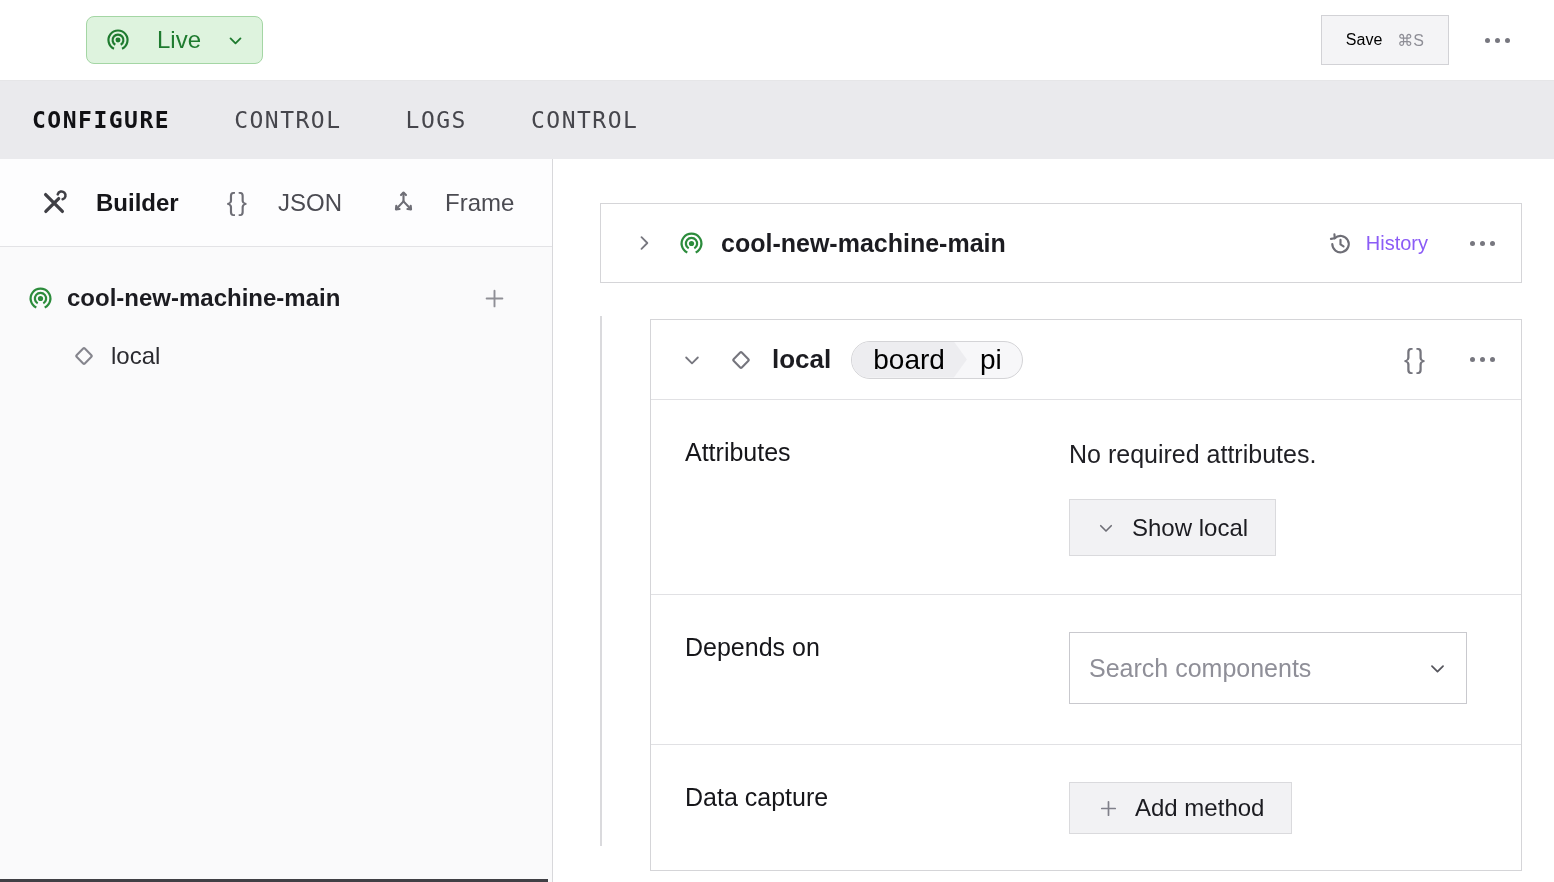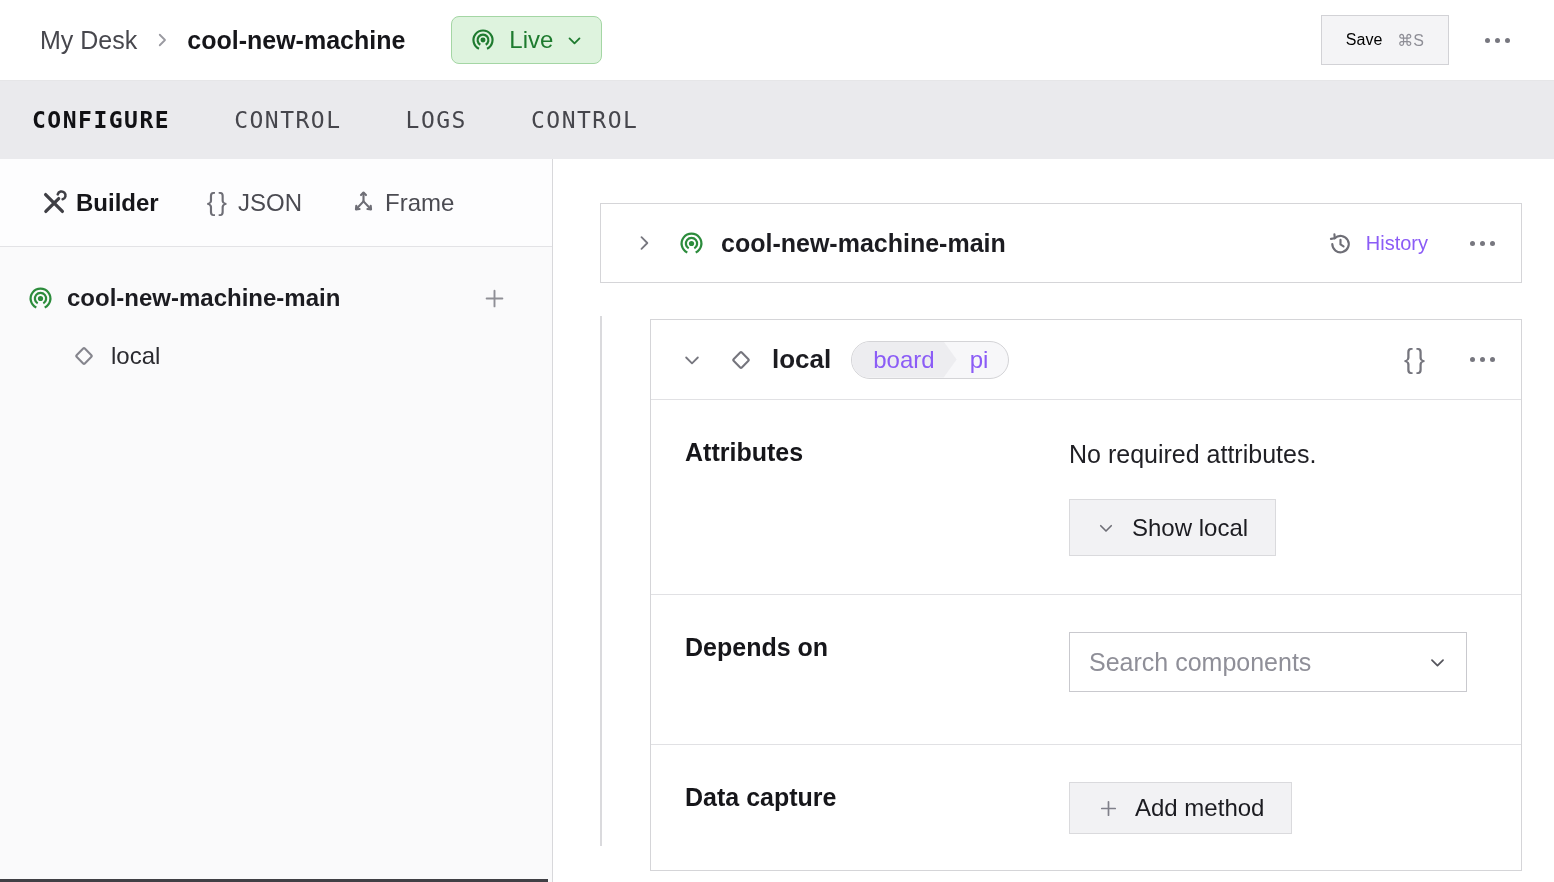--- a/index.html
+++ b/index.html
@@ -7,21 +7,21 @@
   body { font-family:"Liberation Sans","DejaVu Sans",sans-serif; color:#1c1c21; }
   .app { position:relative; width:1554px; height:882px; background:#fff; }
 
   
   .header { height:81px; border-bottom:1px solid #e6e6e8; display:flex; align-items:center;
             padding:0 44px 0 40px; background:#fff; }
   .breadcrumb { display:flex; align-items:center; gap:16px; font-size:25px; }
   .crumb-parent { color:#47474d; cursor:pointer; }
   .crumb-sep { color:#9a9aa1; display:flex; }
   .crumb-current { font-weight:700; color:#16161a; }
-  .live-badge { margin-left:46px; height:48px; display:inline-flex; align-items:center; gap:13px;
+  .live-badge { margin-left:46px; height:48px; display:inline-flex; align-items:center; gap:26px;
                 padding:0 18px 0 18px; background:#def3de; border:1px solid #a4d6a4; border-radius:8px;
                 color:#1e7b2f; font-size:24px; font-weight:500; cursor:pointer; }
   .spacer { flex:1; }
   .save-btn { height:50px; display:inline-flex; align-items:center; padding:0 24px;
               background:#f4f4f6; border:1px solid #d2d2d6; font-size:16px; cursor:pointer; }
   .save-shortcut { color:#8e8e96; margin-left:15px; }
   .dots { display:inline-flex; gap:5px; align-items:center; cursor:pointer; }
   .dots i { width:5px; height:5px; border-radius:50%; background:#77777f; }
   .header .dots { margin-left:36px; }
 
@@ -32,21 +32,21 @@
   .nav-tab { color:#46464c; cursor:pointer; }
   .nav-tab.active { color:#111114; font-weight:700; }
 
   
   .body { display:flex; height:723px; }
 
   
   .sidebar { width:553px; border-right:1px solid #d8d8db; background:#fafafb; position:relative; }
   .view-tabs { height:88px; background:#fdfdfe; border-bottom:1px solid #e3e3e6;
                display:flex; align-items:center; gap:48px; padding-left:40px; }
-  .view-tab { display:flex; align-items:center; gap:8px; font-size:24px; color:#4b4b52; cursor:pointer; }
+  .view-tab { display:flex; align-items:center; gap:28px; font-size:24px; color:#4b4b52; cursor:pointer; }
   .view-tab.active { color:#16161a; font-weight:700; }
   .view-tab .ic { display:flex; }
   .tree { padding-top:22px; }
   .tree-row { height:58px; display:flex; align-items:center; font-size:24px; }
   .tree-row.part { padding:0 44px 0 27px; font-weight:700; cursor:pointer; }
   .tree-row.part .name { margin-left:13px; }
   .tree-add { margin-left:auto; display:flex; cursor:pointer; }
   .tree-row.child { padding-left:70px; color:#2b2b30; cursor:pointer; }
   .tree-row.child .name { margin-left:13px; }
   .sidebar-bottom-bar { position:absolute; left:0; bottom:0; width:548px; height:3px; background:#404045; }
@@ -63,62 +63,53 @@
   .history .label { font-size:20px; color:#8b5cf6; }
   .part-card .dots { margin-left:42px; }
 
   .local-card { width:872px; margin-left:50px; margin-top:36px; position:relative; }
   .local-header { height:80px; display:flex; align-items:center; padding:0 26px 0 31px;
                   border-bottom:1px solid #e1e1e4; }
   .local-header .chev { margin-right:25px; display:flex; cursor:pointer; }
   .local-header .name { font-weight:700; font-size:26px; margin-left:17px; }
   .pill { margin-left:20px; display:inline-flex; align-items:stretch; height:38px;
           border:1px solid #d4d4d7; border-radius:999px; overflow:hidden; background:#f7f7f9;
-          font-size:24px; color:#8b5cf6; }
+          font-size:28px; color:#000000; }
   .pill-left { background:#ededf0; display:flex; align-items:center; padding:0 22px 0 21px;
                clip-path:polygon(0 0, calc(100% - 13px) 0, 100% 50%, calc(100% - 13px) 100%, 0 100%); }
   .pill-right { display:flex; align-items:center; padding:0 20px 0 13px; }
   .braces { margin-left:auto; color:#75757d; font-size:27px; letter-spacing:3px; cursor:pointer; }
   .local-header .dots { margin-left:42px; }
 
   .row { display:flex; padding-left:34px; }
   .row + .row { border-top:1px solid #e1e1e4; }
-  .row-label { width:384px; padding-top:38px; font-weight:700; font-size:25px; color:#16161a; }
+  .row-label { width:384px; padding-top:38px; font-weight:400; font-size:25px; color:#16161a; }
   .row-content { flex:1; }
   .row-attributes { height:194px; }
   .row-attributes .row-content { padding-top:40px; }
   .empty-text { font-size:25px; color:#1f1f24; }
   .ghost-btn { display:inline-flex; align-items:center; background:#f2f2f4; border:1px solid #dadadd;
                cursor:pointer; font-size:24px; color:#1c1c21; }
   .show-more-btn { margin-top:30px; height:57px; padding:0 27px; gap:17px; }
   .row-depends { height:126px; }
   .row-depends .row-content { padding-top:37px; }
-  .select { width:398px; height:60px; background:#fff; border:1px solid #c9c9ce; display:flex;
+  .select { width:398px; height:72px; background:#fff; border:1px solid #c9c9ce; display:flex;
             align-items:center; justify-content:space-between; padding:0 19px 0 19px; cursor:pointer; }
   .select .placeholder { font-size:25px; color:#8f8f98; }
   .row-capture { height:126px;margin-top:24px; }
   .row-capture .row-content { padding-top:37px; }
   .add-method-btn { height:52px; padding:0 27px; gap:15px; }
   .plus-glyph { color:#80808a; display:flex; }
 </style>
 </head>
 <body>
 
 <div class="app">
 
   <div class="header">
-    <div class="breadcrumb">
-      <span class="crumb-parent">My Desk</span>
-      <span class="crumb-sep">
-        <svg width="18" height="18" viewBox="0 0 24 24" fill="none" stroke="#9a9aa1" stroke-width="2.4" stroke-linecap="round" stroke-linejoin="round">
-            <path d="M9 5l7 7-7 7"></path>
-          </svg>
-      </span>
-      <span class="crumb-current">cool-new-machine</span>
-    </div>
 
     <div class="live-badge">
       <span style="display:flex">
         <svg width="26" height="26" viewBox="0 0 24 24" fill="none" stroke="#1e7b2f" stroke-width="2">
           <circle cx="12" cy="12" r="2.3" fill="#1e7b2f" stroke="none"></circle>
           <path d="M14.5 16.33 A 5 5 0 1 0 9.5 16.33"></path>
           <path d="M15.72 19.98 A 8.8 8.8 0 1 0 8.28 19.98"></path>
         </svg>
       </span>
       <span>Live</span>

